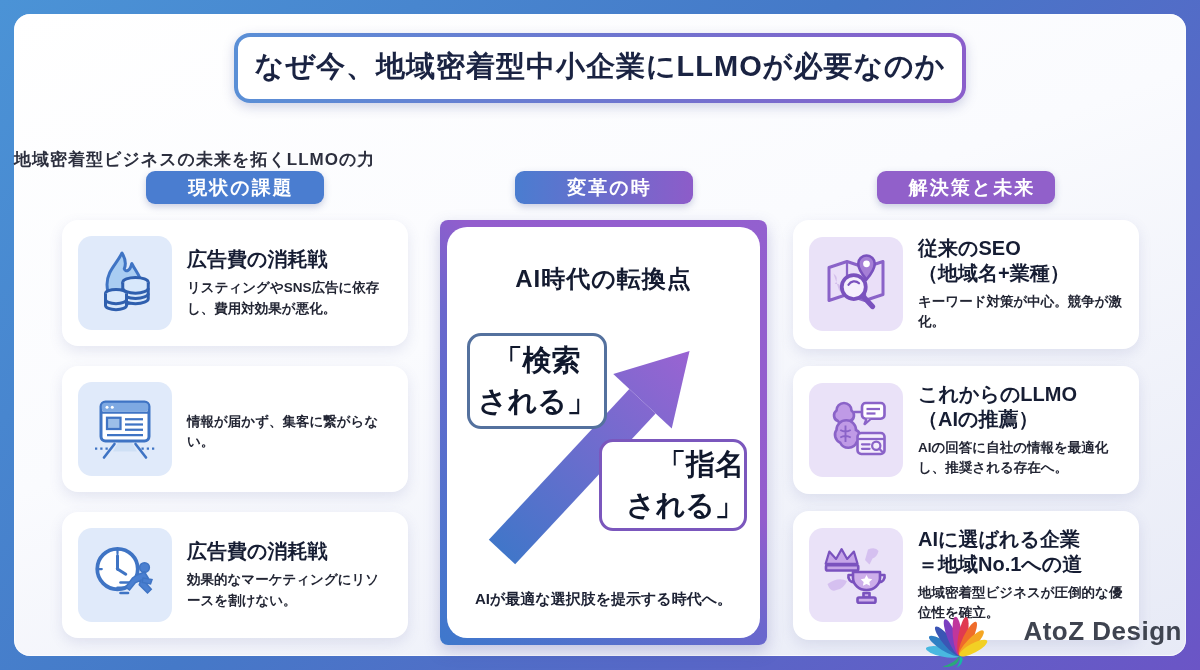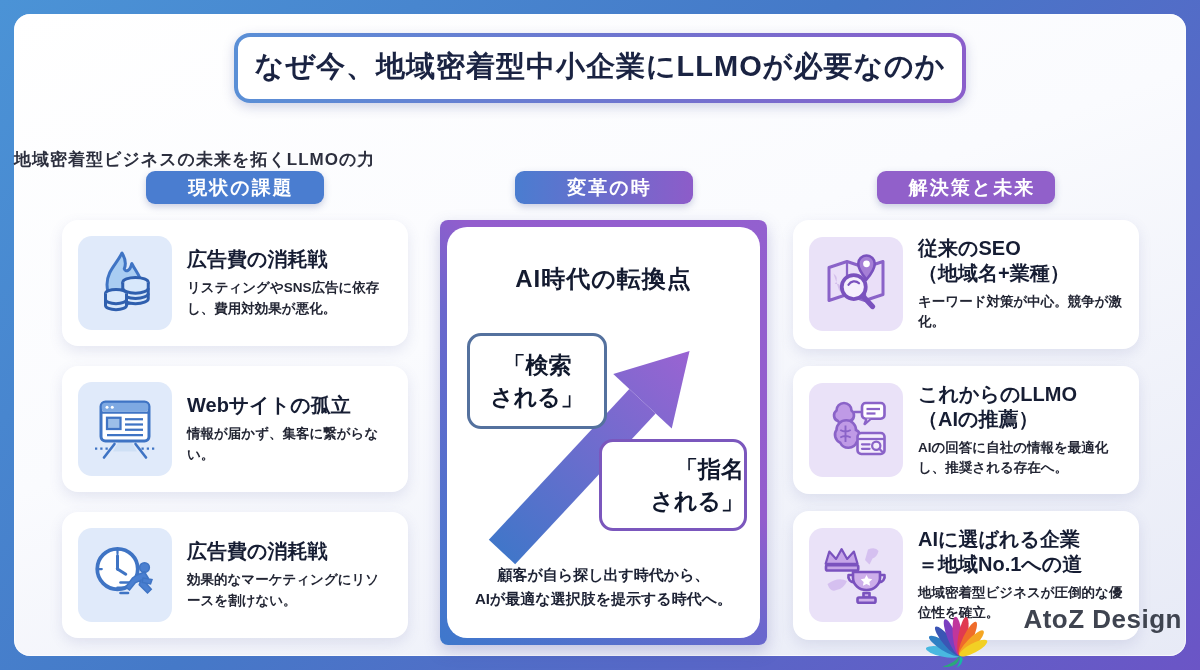--- a/index.html
+++ b/index.html
@@ -71,32 +71,32 @@
     background:#ffffff; border-radius:20px; overflow:hidden;
   }
   .big-title {
     position:absolute; top:36px; width:100%; text-align:center;
     font-size:24px; font-weight:bold; color:#141b30; letter-spacing:1px;
   }
   .arrow-svg { position:absolute; inset:0; width:100%; height:100%; }
   .phase-box {
     position:absolute; background:#ffffff; border-radius:14px;
     display:flex; flex-direction:column; align-items:center; justify-content:center;
-    font-size:23px; font-weight:bold; color:#10182c; line-height:1.4; text-align:center;
+    font-size:29px; font-weight:bold; color:#10182c; line-height:1.4; text-align:center;
   }
   .box-search { left:20px;  top:106px; width:140px; height:96px; border:3px solid #54719e; }
   .box-named  { left:152px; top:212px; width:148px; height:92px; border:3px solid #7b57bd;align-items:flex-end; }
   .big-caption {
     position:absolute; bottom:26px; width:100%; text-align:center;
     font-size:15px; font-weight:bold; color:#1c2133; line-height:1.65;
   }
   
   .logo {
     position:absolute; right:14px; bottom:2px;
-    display:flex; align-items:flex-start; z-index:5;gap:24px;
+    display:flex; align-items:center; z-index:5;gap:24px;
   }
   .logo-text { font-size:26px; font-weight:bold; color:#3f4450; margin:0 4px 10px 2px; letter-spacing:.5px; }
 </style>
 </head>
 <body>
 
 <div class="panel">
 
   <div class="title-wrap">
     <div class="title-inner">
@@ -151,21 +151,20 @@
               <line x1="34" y1="68" x2="20" y2="86"></line>
                 <line x1="62" y1="68" x2="76" y2="86"></line>
             </g>
             <g stroke="#3f74c4" stroke-width="3" stroke-dasharray="3 4">
               <line x1="8" y1="74" x2="26" y2="74"></line>
                 <line x1="70" y1="74" x2="88" y2="74"></line>
             </g>
           </svg>
         </div>
         <div class="card-body-wrap">
-          <div class="card-title">Webサイトの孤立</div>
           <div class="card-desc">情報が届かず、集客に繋がらない。</div>
         </div>
       </div>
 
       <div class="card">
         <div class="icon-tile tile-blue">
           <svg width="72" height="72" viewBox="0 0 96 96">
             <circle cx="38" cy="40" r="27" fill="#ffffff" stroke="#3f74c4" stroke-width="5"></circle>
             <g stroke="#3f74c4" stroke-width="4" stroke-linecap="round">
               <line x1="38" y1="40" x2="38" y2="22"></line>
@@ -218,21 +217,20 @@
         <div class="phase-box box-search">
           <span>「検索</span>
           <span>される」</span>
         </div>
         <div class="phase-box box-named">
           <span>「指名</span>
           <span>される」</span>
         </div>
 
         <div class="big-caption">
-          <div>顧客が自ら探し出す時代から、</div>
           <div>AIが最適な選択肢を提示する時代へ。</div>
         </div>
       </div>
     </div>
   </div>
 
   <div class="col col-right">
     <div class="badge badge-purple">解決策と未来</div>
     <div class="cards" style="gap:17px;">
 

